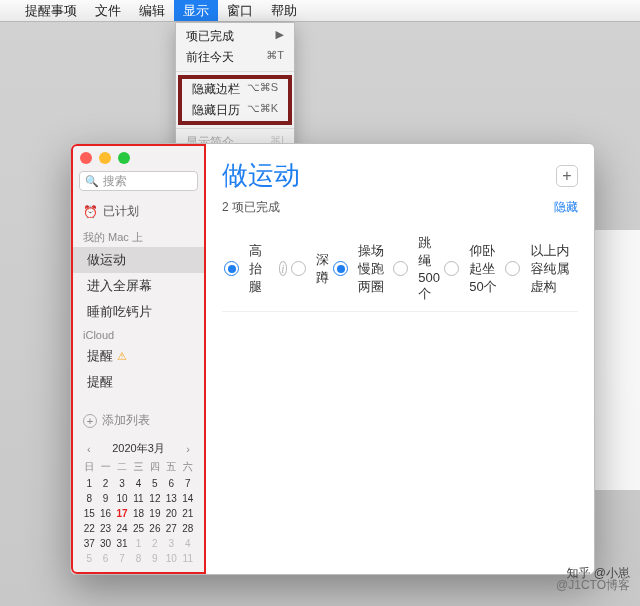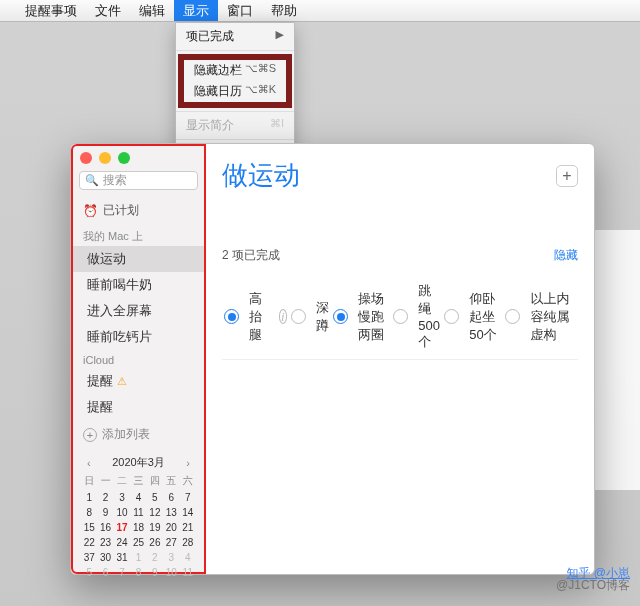--- a/index.html
+++ b/index.html
@@ -9,21 +9,21 @@
 .menubar .apple { margin-right: 8px; font-size: 14px; }
 .menubar .m { padding: 0 9px; height: 100%; display: flex; align-items: center; }
 .menubar .m.sel { background: #1f7ef0; color: #fff; }
 
 .dropdown { position: absolute; left: 175px; top: 22px; width: 120px; background: #f3f3f3; border: 1px solid #bcbcbc; border-radius: 0 0 5px 5px; box-shadow: 0 6px 18px rgba(0,0,0,.25); font-size: 12px; padding: 3px 0; }
 .dropdown .itm { display: flex; justify-content: space-between; padding: 2px 10px; color: #222; }
 .dropdown .itm.dis { color: #aaa; gap: 19px; }
 .dropdown .itm .sc { color: #666; font-size: 11px; }
 .dropdown .itm.dis .sc { color:#ccc; }
 .dropdown hr { border: none; border-top: 1px solid #ddd; margin: 3px 0; }
-.dropdown .hl-group { border: 6px solid #7f1d1d; margin: 0 2px; }
+.dropdown .hl-group { border: 4px solid #7f1d1d; margin: 0 2px; }
 .dropdown .foot { background: #1f7ef0; color: #fff; display: flex; justify-content: space-between; padding: 3px 10px; border-radius: 0 0 4px 4px;}
 .dropdown .foot .sc{color:#fff;}
 
 .window { position: absolute; left: 70px; top: 143px; width: 525px; height: 432px; background: #fff; border: 1px solid #bdbdbd; border-radius: 6px; box-shadow: 0 14px 40px rgba(0,0,0,.35); display: flex; }
 .traffic { position: absolute; left: 9px; top: 8px; display: flex; gap: 7px; }
 .traffic span { width: 12px; height: 12px; border-radius: 50%; }
 .tl-c { background:#ff5f57; } .tl-m { background:#febc2e; } .tl-x { background:#28c840; }
 
 .sidebar { width: 135px; background: #f3f1f2; border-right: 1px solid #ddd; border-radius: 6px 0 0 6px; display: flex; flex-direction: column; border:2px solid #e62020; }
 .search { margin: 25px 6px 6px; height: 20px; background:#fff; border:1px solid #ccc; border-radius:4px; display:flex; align-items:center; padding:0 5px; color:#999; font-size:12px;}
@@ -45,52 +45,56 @@
 .cal table{width:100%;border-collapse:collapse;text-align:center;}
 .cal th{color:#888;font-weight:normal;padding:2px 0;}
 .cal td{padding:2px 0;color:#333;}
 .cal td.oth{color:#bbb;}
 .cal td.today{color:#e62020;font-weight:bold;}
 
 .main { flex:1; padding: 14px 16px 10px; display:flex; flex-direction:column; }
 .title-row{display:flex;justify-content:space-between;align-items:center;}
 .title-row h1{color:#1f7ef0;font-size:26px;font-weight:500;}
 .addbtn{width:22px;height:22px;border:1px solid #ccc;border-radius:5px;display:flex;align-items:center;justify-content:center;color:#666;font-size:16px;}
-.sub-row{display:flex;justify-content:space-between;font-size:12px;color:#555;padding:6px 0 10px;margin-top:48px;}
+.sub-row{display:flex;justify-content:space-between;font-size:12px;color:#555;padding:6px 0 10px;}
 .sub-row .hide{color:#1f7ef0;}
 
 .todos{display:flex;flex-direction:row;}
 .todo{display:flex;align-items:center;gap:10px;padding:8px 2px;border-bottom:1px solid #eee;font-size:13px;color:#333;}
 .radio{width:15px;height:15px;border-radius:50%;border:1.5px solid #bbb;display:flex;align-items:center;justify-content:center;flex-shrink:0;}
 .radio.done{border-color:#1f7ef0;}
 .radio.done::after{content:"";width:8px;height:8px;border-radius:50%;background:#1f7ef0;}
 .info{margin-left:auto;color:#bbb;font-size:13px;border:1px solid #bbb;border-radius:50%;width:15px;height:15px;display:flex;align-items:center;justify-content:center;font-style:italic;font-family:serif;}
 
 .bg-trooper{position:absolute;right:0;top:230px;width:70px;height:260px;background:#fff;opacity:.85;}
 .watermark{position:absolute;right:10px;bottom:12px;color:#737373;font-size:12px;}
-.watermark2{position:absolute;right:10px;bottom:24px;color:#3b82f6;font-size:12px;text-decoration:underline;}
+.watermark2{position:absolute;right:10px;bottom:24px;color:#404040;font-size:12px;}
 </style>
 </head>
 <body>
 
 <div class="menubar">
   <span class="apple"></span>
   <span class="m">提醒事项</span>
   <span class="m">文件</span>
   <span class="m">编辑</span>
   <span class="m sel">显示</span>
   <span class="m">窗口</span>
   <span class="m">帮助</span>
 </div>
 
 <div class="dropdown">
   <div class="itm">
       <span>项已完成</span>
       <span class="sc">▶</span>
     </div>
+  <div class="itm">
+      <span>前往今天</span>
+      <span class="sc">⌘T</span>
+    </div>
   <hr>
   <div class="hl-group">
     <div class="itm">
         <span>隐藏边栏</span>
         <span class="sc">⌥⌘S</span>
       </div>
     <div class="itm">
         <span>隐藏日历</span>
         <span class="sc">⌥⌘K</span>
       </div>
@@ -123,23 +127,20 @@
     </div>
     <div class="planned">
       <span>⏰</span>
       <span>已计划</span>
     </div>
 
     <div class="sec-h">我的 Mac 上</div>
     <div class="lst">
       <div class="li sel">
           <span>做运动</span>
-        </div>
-      <div class="li">
-          <span>睡前喝牛奶</span>
         </div>
       <div class="li">
           <span>进入全屏幕</span>
         </div>
       <div class="li">
           <span>睡前吃钙片</span>
         </div>
     </div>
 
     <div class="sec-h">iCloud</div>

